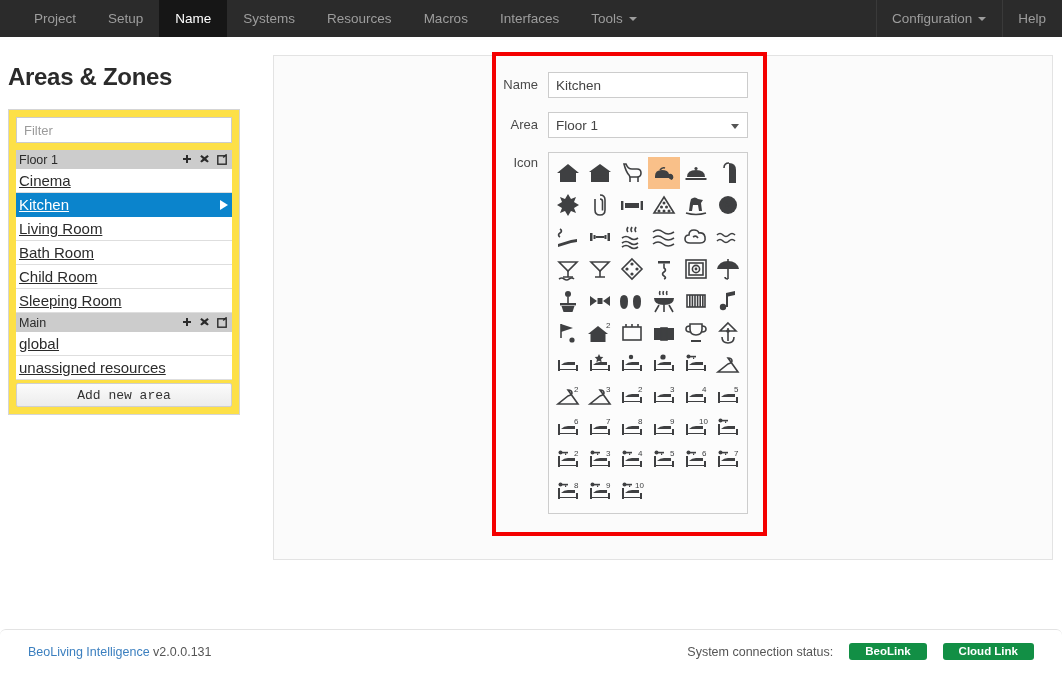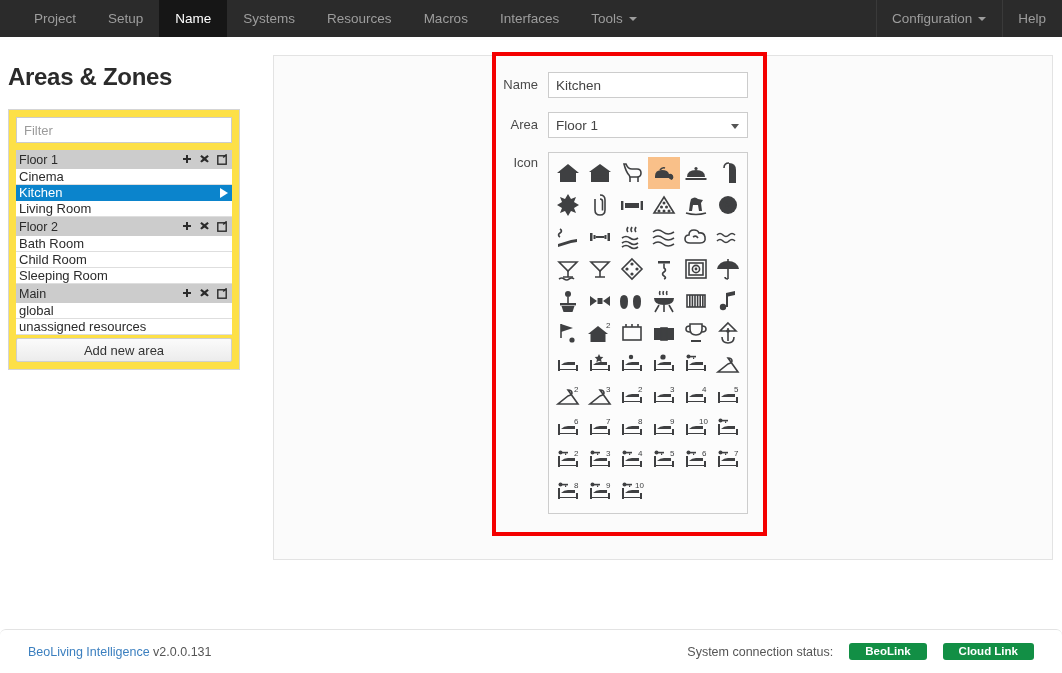--- a/index.html
+++ b/index.html
@@ -92,29 +92,30 @@
     align-items: center;
     padding: 0 4px 0 3px;
     font-size: 12.5px;
     color: #2b2b2b;
     cursor: pointer;
   }
   .area-header .ah-label { flex: 1; }
   .area-header .ah-icons { display: flex; align-items: center; gap: 7px; }
   .ah-icons svg { display: block; }
   .zone-row {
-    height: 16px;
+    height: 24px;
     display: flex;
     align-items: center;
     padding: 0 4px 0 3px;
-    font-size: 13px;
+    font-size: 15px;
     color: #2b2b2b;
     border-bottom: 1px solid #dedede;
     cursor: pointer;
     background: #ffffff;
+    text-decoration: underline;
   }
   .zone-row.selected {
     background: #0b84cc;
     color: #ffffff;
     border-bottom: 1px solid #0b84cc;
   }
   .zone-row .zr-label { flex: 1; }
   .tri-right {
     width: 0; height: 0;
     border-top: 5px solid transparent;
@@ -122,21 +123,21 @@
     border-left: 8px solid #ffffff;
   }
   #add-area-btn {
     margin-top: 3px;
     width: 100%;
     height: 24px;
     background: linear-gradient(#fbfbfb, #ececec);
     border: 1px solid #cfcfcf;
     border-radius: 2px;
     font-size: 13px;
-    font-family: Liberation Sans, sans-serif;
+    font-family: Liberation Mono, monospace;
     color: #333333;
     cursor: pointer;
   }
 
   
   #right-col {
     position: absolute;
     left: 273px; top: 0;
     width: 780px;
   }
@@ -362,35 +363,20 @@
           <div class="zone-row">
             <span class="zr-label">Cinema</span>
           </div>
           <div class="zone-row selected">
             <span class="zr-label">Kitchen</span>
             <span class="tri-right"></span>
           </div>
           <div class="zone-row">
             <span class="zr-label">Living Room</span>
           </div>
-          <div class="area-header">
-            <span class="ah-label">Floor 2</span>
-            <div class="ah-icons">
-              <svg width="11" height="11" viewBox="0 0 11 11">
-                <path d="M5 1h2v3h3v2H7v3H5V6H2V4h3z" fill="#2b2b2b"></path>
-              </svg>
-              <svg width="11" height="11" viewBox="0 0 11 11">
-                <path d="M1.2 2.4 2.6 1 5.5 3.2 8.4 1 9.8 2.4 7.2 4.8 9.8 7.2 8.4 8.6 5.5 6.4 2.6 8.6 1.2 7.2 3.8 4.8z" fill="#2b2b2b"></path>
-              </svg>
-              <svg width="11" height="11" viewBox="0 0 11 11">
-                <rect x="0.8" y="1.8" width="8.4" height="8.4" fill="none" stroke="#2b2b2b" stroke-width="1.4"></rect>
-                <path d="M6.2 3.6 9.6 0.3" stroke="#2b2b2b" stroke-width="1.4" fill="none"></path>
-              </svg>
-            </div>
-          </div>
           <div class="zone-row">
             <span class="zr-label">Bath Room</span>
           </div>
           <div class="zone-row">
             <span class="zr-label">Child Room</span>
           </div>
           <div class="zone-row">
             <span class="zr-label">Sleeping Room</span>
           </div>
           <div class="area-header">

